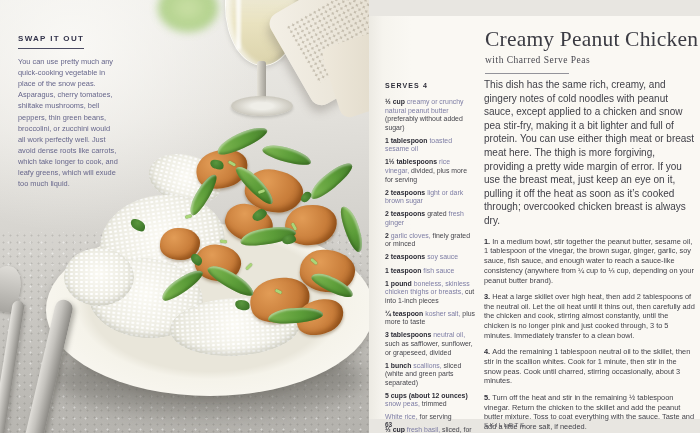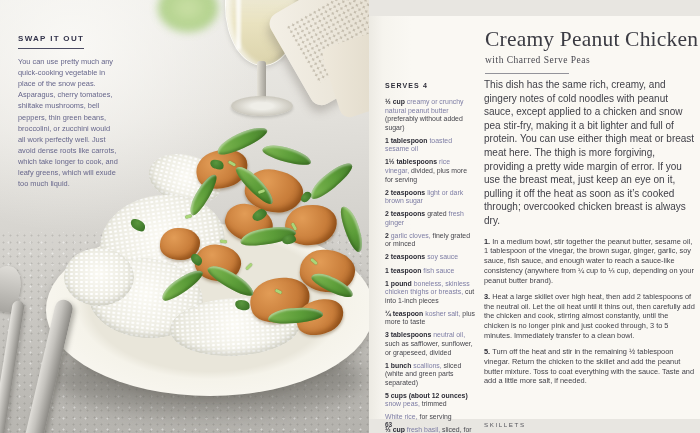--- a/index.html
+++ b/index.html
@@ -207,20 +207,21 @@
           <div class="ing-item"><span class="seg-p">White rice,</span><span class="seg-r"> for serving</span></div>
           <div class="ing-item"><span class="seg-b">½ cup </span><span class="seg-p">fresh basil,</span><span class="seg-r"> sliced, for serving</span></div>
         </div>
     </div>
 
     <div class="col-method">
       <p class="intro">This dish has the same rich, creamy, and gingery notes of cold noodles with peanut sauce, except applied to a chicken and snow pea stir-fry, making it a bit lighter and full of protein. You can use either thigh meat or breast meat here. The thigh is more forgiving, providing a pretty wide margin of error. If you use the breast meat, just keep an eye on it, pulling it off the heat as soon as it’s cooked through; overcooked chicken breast is always dry.</p>
       <div id="steps">
           <p class="step"><span class="step-num">1. </span>In a medium bowl, stir together the peanut butter, sesame oil, 1 tablespoon of the vinegar, the brown sugar, ginger, garlic, soy sauce, fish sauce, and enough water to reach a sauce-like consistency (anywhere from ¼ cup to ⅓ cup, depending on your peanut butter brand).</p>
           <p class="step"><span class="step-num">3. </span>Heat a large skillet over high heat, then add 2 tablespoons of the neutral oil. Let the oil heat until it thins out, then carefully add the chicken and cook, stirring almost constantly, until the chicken is no longer pink and just cooked through, 3 to 5 minutes. Immediately transfer to a clean bowl.</p>
+          <p class="step"><span class="step-num">4. </span>Add the remaining 1 tablespoon neutral oil to the skillet, then stir in the scallion whites. Cook for 1 minute, then stir in the snow peas. Cook until charred, stirring occasionally, about 3 minutes.</p>
           <p class="step"><span class="step-num">5. </span>Turn off the heat and stir in the remaining ½ tablespoon vinegar. Return the chicken to the skillet and add the peanut butter mixture. Toss to coat everything with the sauce. Taste and add a little more salt, if needed.</p>
         </div>
     </div>
 
     <div class="footer-page-num">63</div>
     <div class="footer-section">SKILLETS</div>
   </div>
 </div>
 
 </body></html>

